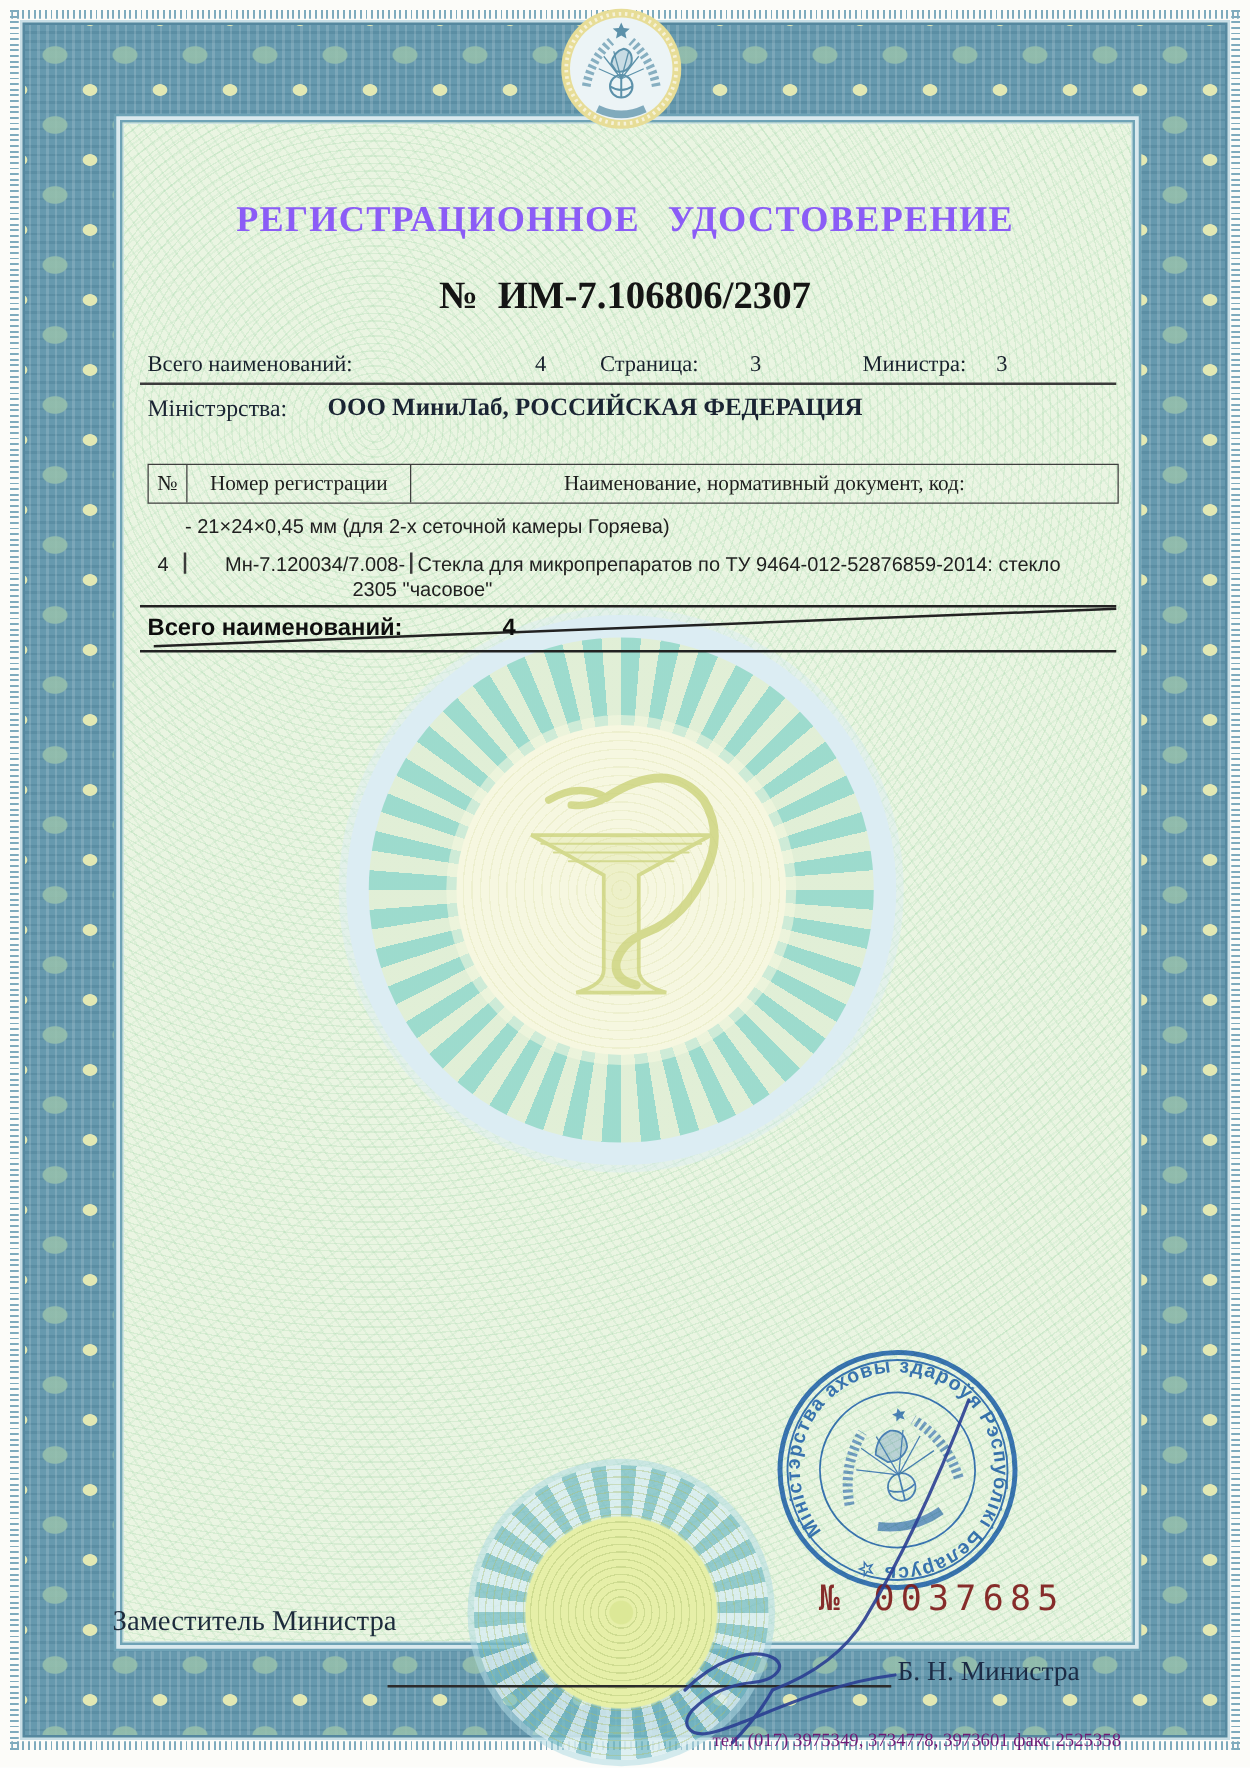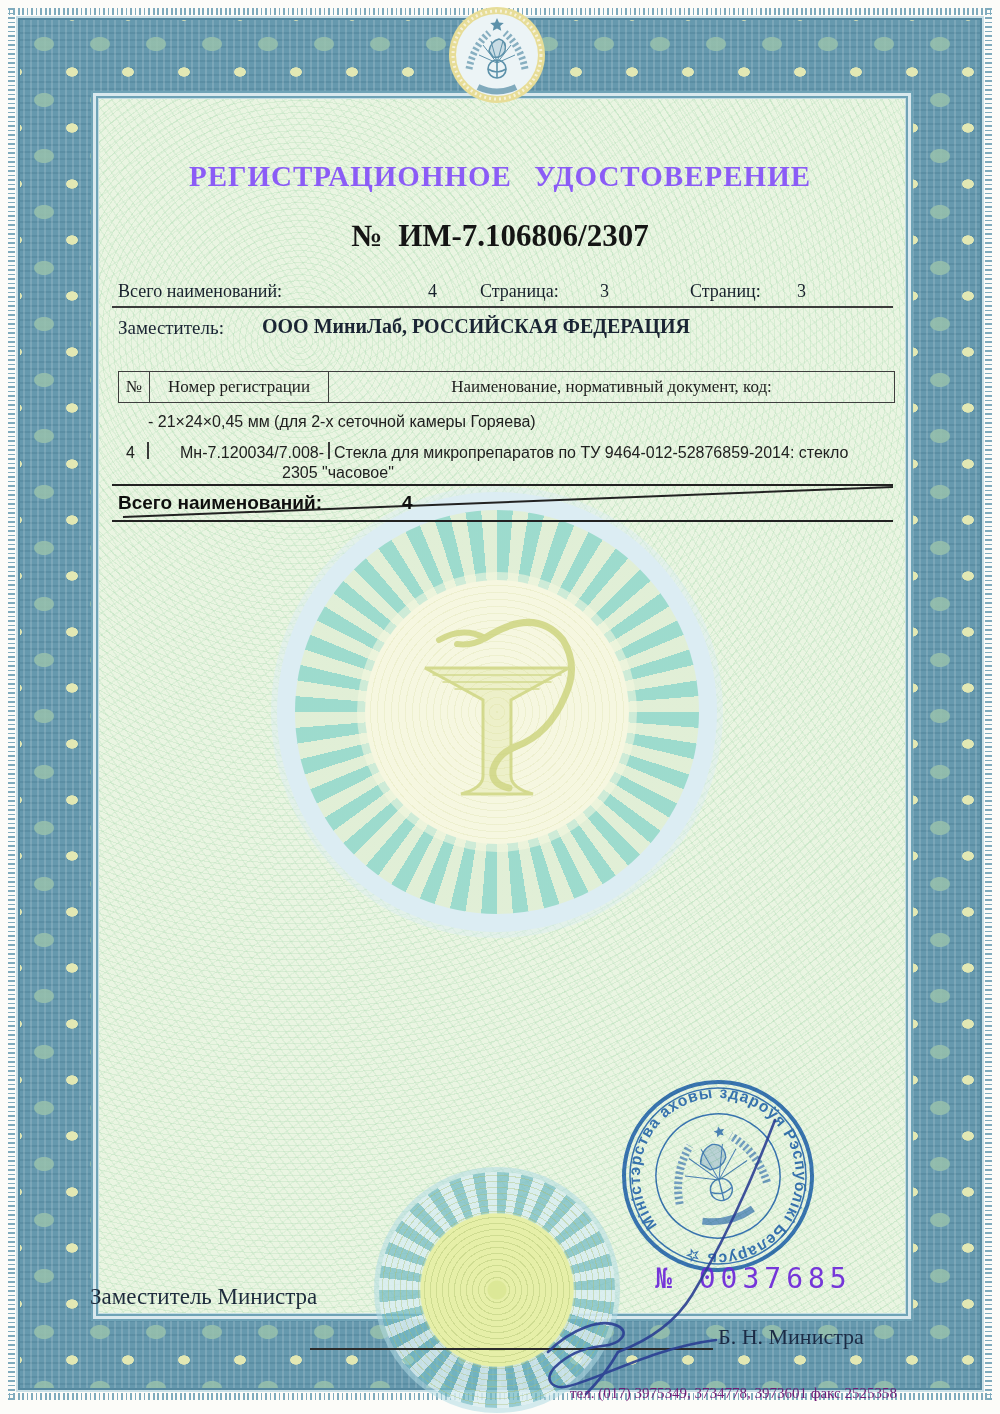--- a/index.html
+++ b/index.html
@@ -88,21 +88,21 @@
   .strike-svg{position:absolute;left:105px;top:481px;z-index:5;}
   .strike-text{position:absolute;left:118px;top:492px;z-index:5;
     font-family:"Liberation Sans",sans-serif;font-weight:bold;font-size:19px;color:#0e0e0e;}
   .strike-val{position:absolute;left:402px;top:492px;z-index:5;
     font-family:"Liberation Sans",sans-serif;font-weight:bold;font-size:19px;color:#0e0e0e;}
 
   
   .stamp{position:absolute;left:618px;top:1076px;width:200px;height:200px;z-index:6;
     transform:rotate(-14deg);opacity:.93;mix-blend-mode:multiply;}
   .serial{position:absolute;left:655px;top:1262px;z-index:7;
-    font-family:"DejaVu Sans Mono",monospace;font-size:28px;letter-spacing:5px;color:#6d28d9;opacity:.93;}
+    font-family:"DejaVu Sans Mono",monospace;font-size:28px;letter-spacing:5px;color:#7f1d1d;opacity:.93;}
   .sig{position:absolute;left:520px;top:1090px;z-index:8;}
   .sign-line{position:absolute;left:310px;top:1348px;width:403px;height:2px;background:#2b2b2b;z-index:7;}
   .sign-name{position:absolute;left:718px;top:1324px;font-size:22px;color:#1c2b45;z-index:7;}
   .position{position:absolute;left:90px;top:1284px;font-size:23px;color:#1d2b3c;z-index:5;}
   .phone{position:absolute;left:570px;top:1385px;font-size:15px;color:#701a75;z-index:9;}
 </style>
 </head>
 <body>
 
 <div class="page">
@@ -153,25 +153,25 @@
     </svg>
   </div>
 
   <div class="txt center doctitle">РЕГИСТРАЦИОННОЕ УДОСТОВЕРЕНИЕ</div>
   <div class="txt center docnum">№ ИМ-7.106806/2307</div>
 
   <div class="txt meta" style="left:118px;top:281px">Всего наименований:</div>
   <div class="txt meta" style="left:428px;top:281px">4</div>
   <div class="txt meta" style="left:480px;top:281px">Страница:</div>
   <div class="txt meta" style="left:600px;top:281px">3</div>
-  <div class="txt meta" style="left:690px;top:281px">Страниц:</div>
+  <div class="txt meta" style="left:690px;top:281px">Министра:</div>
   <div class="txt meta" style="left:797px;top:281px">3</div>
   <div class="rule"></div>
 
-  <div class="txt mfr-label">Заместитель:</div>
+  <div class="txt mfr-label">Міністэрства:</div>
   <div class="txt mfr-value">ООО МиниЛаб, РОССИЙСКАЯ ФЕДЕРАЦИЯ</div>
 
   <div class="thead">
     <div class="th th1">№</div>
     <div class="th th2">Номер регистрации</div>
     <div class="th th3">Наименование, нормативный документ, код:</div>
   </div>
 
   <div class="txt cell" style="left:148px;top:413px">- 21×24×0,45 мм (для 2-х сеточной камеры Горяева)</div>
 

